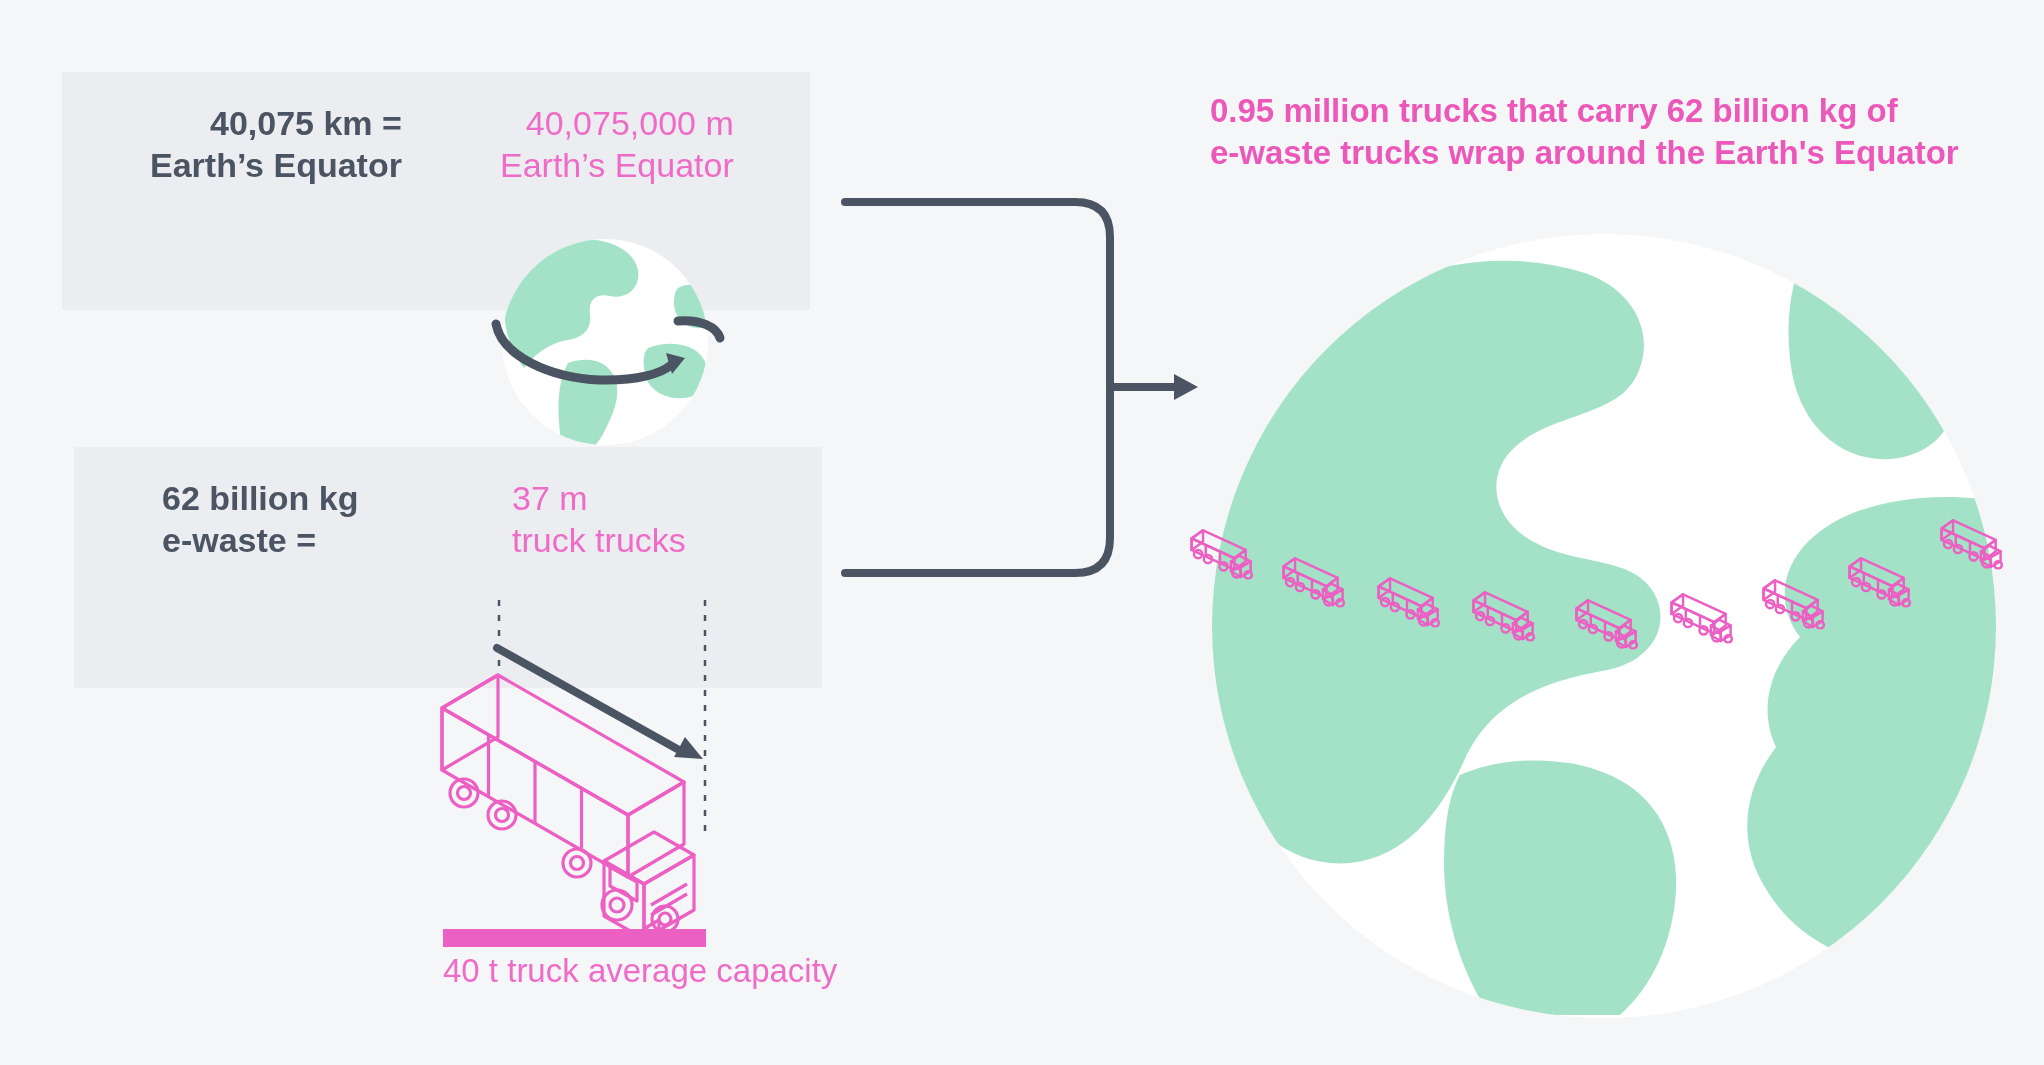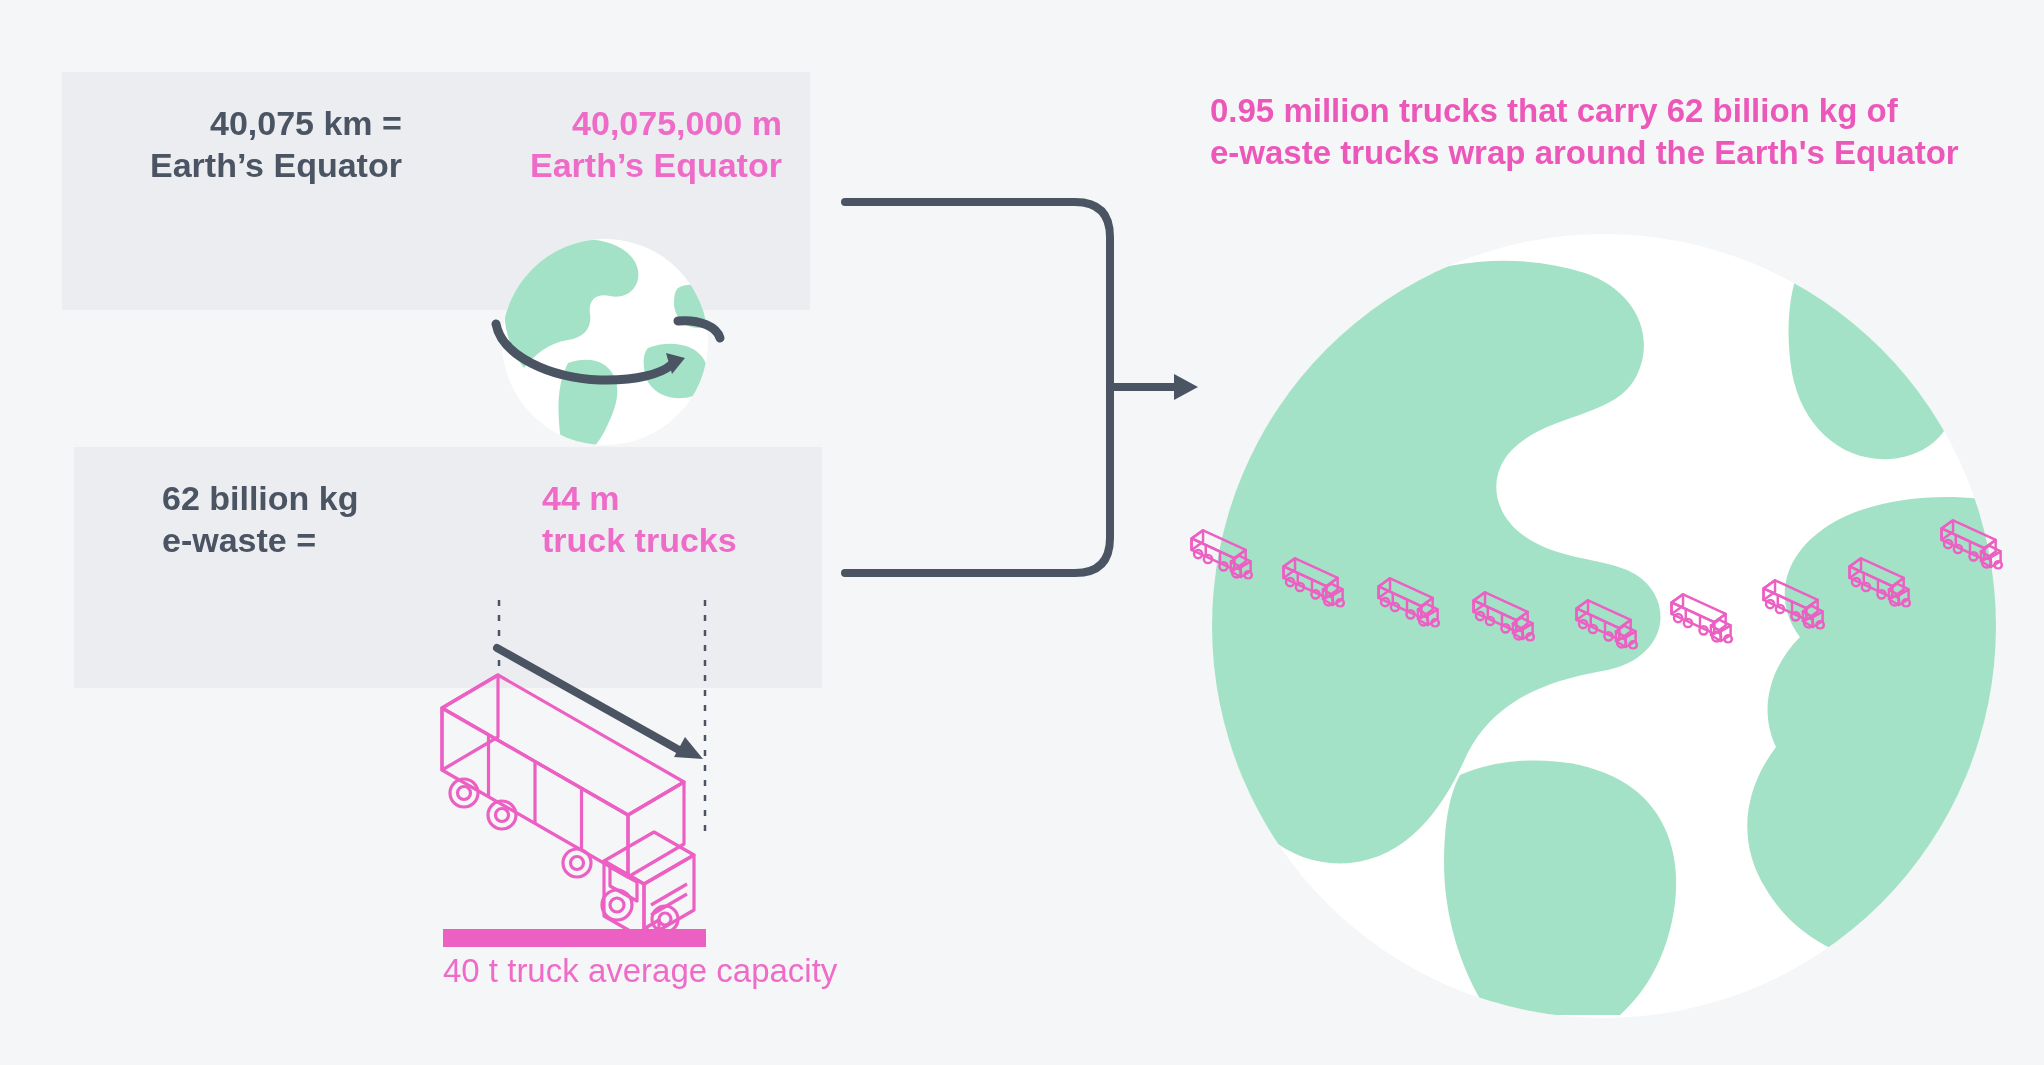--- a/index.html
+++ b/index.html
@@ -6,21 +6,21 @@
   .canvas{
     position:relative;width:2044px;height:1065px;overflow:hidden;
     background:var(--bg,#f5f6f7);
     font-family:"Liberation Sans", sans-serif;
   }
   .panel{position:absolute;background:var(--panel,#ecedf0);}
   .panel-equator{left:62px;top:72px;width:748px;height:238px;text-align:right;}
   .panel-ewaste{left:74px;top:447px;width:748px;height:241px;}
   .fact{position:absolute;font-size:34px;line-height:42px;white-space:nowrap;}
   .fact.dark{color:var(--slate,#4a5463);font-weight:700;}
-  .fact.pink{color:var(--pink-text,#ee6bc7);font-weight:700;margin-left:30px;}
+  .fact.pink{color:var(--pink-text,#ee6bc7);font-weight:400;}
   .col-left{left:88px;top:30px;}
   .col-right{left:438px;top:30px;}
   .headline{
     position:absolute;left:1210px;top:90px;
     font-size:33px;line-height:42px;font-weight:700;
     color:var(--pink-bold,#ec58ba);white-space:nowrap;
   }
   .capacity-bar{
     position:absolute;left:443px;top:929px;width:263px;height:18px;
     background:var(--pink,#ec5fc3);
@@ -50,21 +50,21 @@
       <div>Earth’s Equator</div>
     </div>
   </div>
 
   <div class="panel panel-ewaste">
     <div class="fact dark col-left">
       <div>62 billion kg</div>
       <div>e-waste =</div>
     </div>
     <div class="fact pink col-right">
-      <div>44 m</div>
+      <div>37 m</div>
       <div>truck trucks</div>
     </div>
   </div>
 
   <svg class="layer" style="left:488px;top:228px;" width="240" height="235" viewBox="0 0 240 235">
     <defs>
       <clipPath id="smallclip">
           <circle cx="117" cy="114" r="103"></circle>
         </clipPath>
     </defs>

